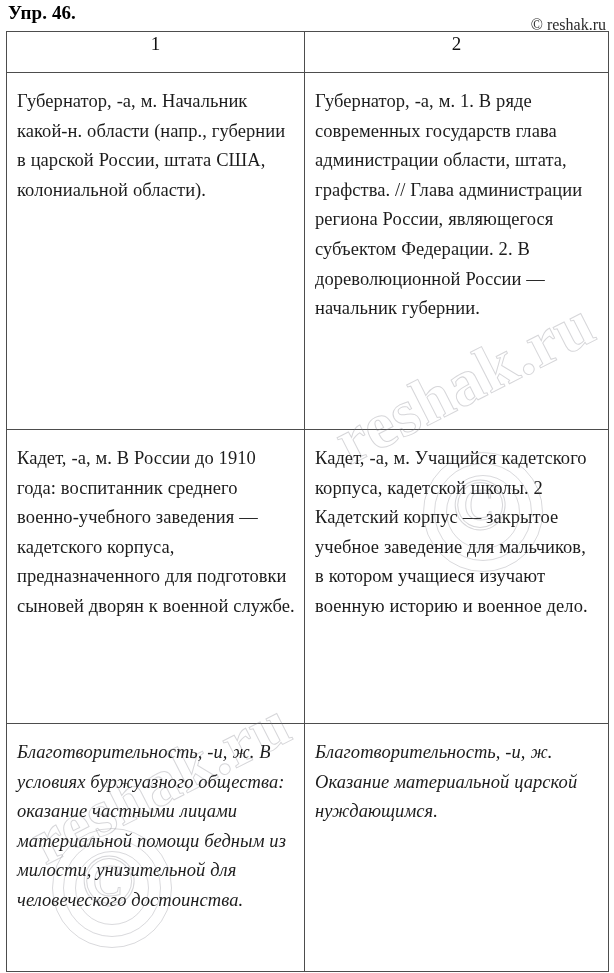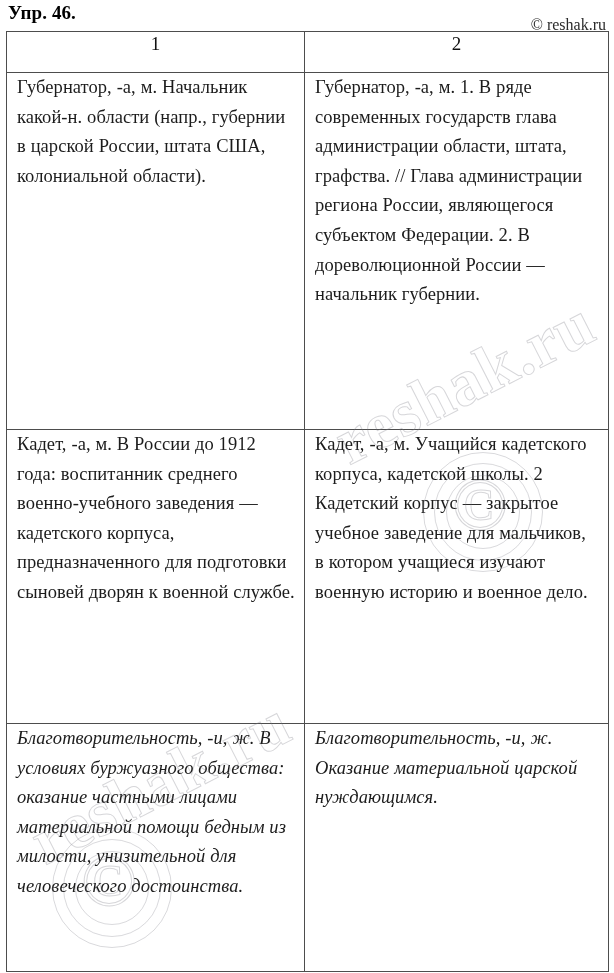--- a/index.html
+++ b/index.html
@@ -69,21 +69,21 @@
   .head-cell {
     height: 41px;
     text-align: center;
     vertical-align: middle;
     font-size: 19px;
     line-height: 22px;
     color: #111111;
   }
 
   .body-cell {
-    padding: 0 9px 8px 10px;
+    padding: 14px 9px 8px 10px;
     font-size: 18.5px;
     line-height: 29.6px;
     color: #1c1c1c;
     letter-spacing: 0.05px;
     word-spacing: 0.2px;
   }
   .body-cell p {
     margin: 0;
   }
 
@@ -168,21 +168,21 @@
     <tr class="row-governor">
       <td class="body-cell">
         <p>Губернатор, -а, м. Начальник какой-н. области (напр., губернии в царской России, штата США, колониальной области).</p>
       </td>
       <td class="body-cell">
         <p>Губернатор, -а, м. 1. В ряде современных государств глава администрации области, штата, графства. // Глава администрации региона России, являющегося субъектом Федерации. 2. В дореволюционной России — начальник губернии.</p>
       </td>
     </tr>
     <tr class="row-cadet">
       <td class="body-cell">
-        <p>Кадет, -а, м. В России до 1912 года: воспитанник среднего военно-учебного заведения — кадетского корпуса, предназначенного для подготовки сыновей дворян к военной службе.</p>
+        <p>Кадет, -а, м. В России до 1910 года: воспитанник среднего военно-учебного заведения — кадетского корпуса, предназначенного для подготовки сыновей дворян к военной службе.</p>
       </td>
       <td class="body-cell">
         <p>Кадет, -а, м. Учащийся кадетского корпуса, кадетской школы. 2 Кадетский корпус — закрытое учебное заведение для мальчиков, в котором учащиеся изучают военную историю и военное дело.</p>
       </td>
     </tr>
     <tr class="row-charity">
       <td class="body-cell">
         <p>Благотворительность, -и, ж. В условиях буржуазного общества: оказание частными лицами материальной помощи бедным из милости, унизительной для человеческого достоинства.</p>
       </td>
       <td class="body-cell">

